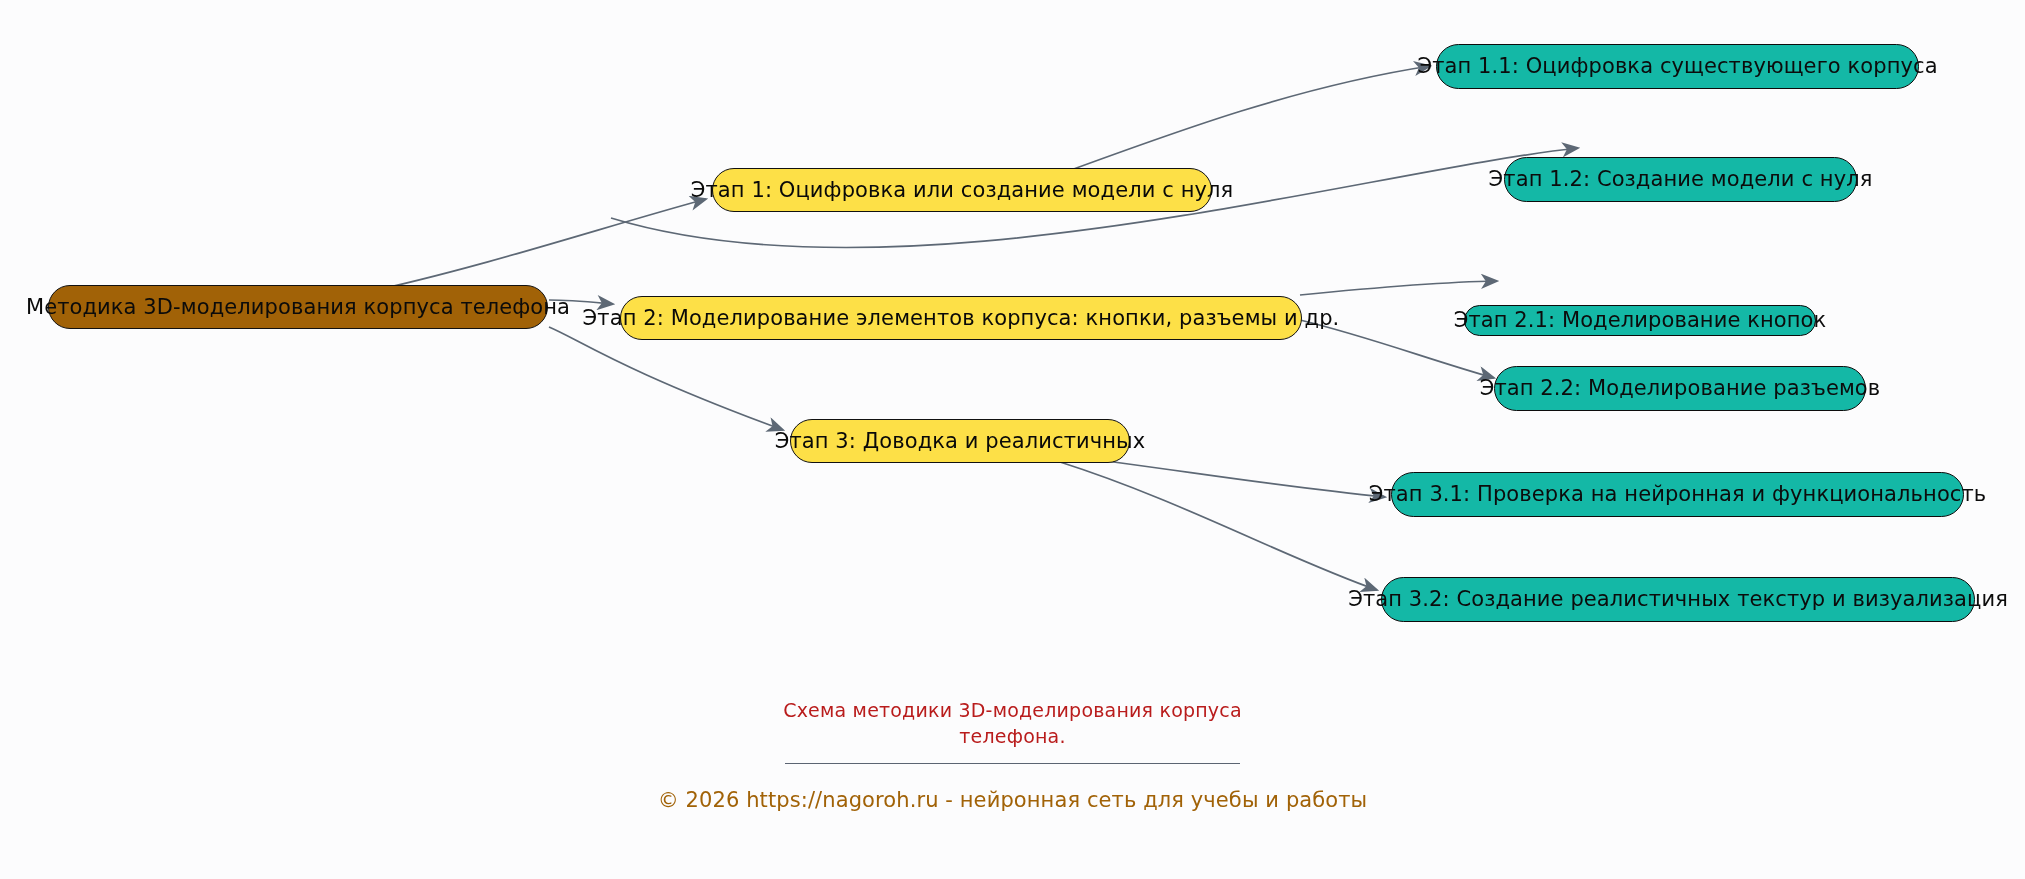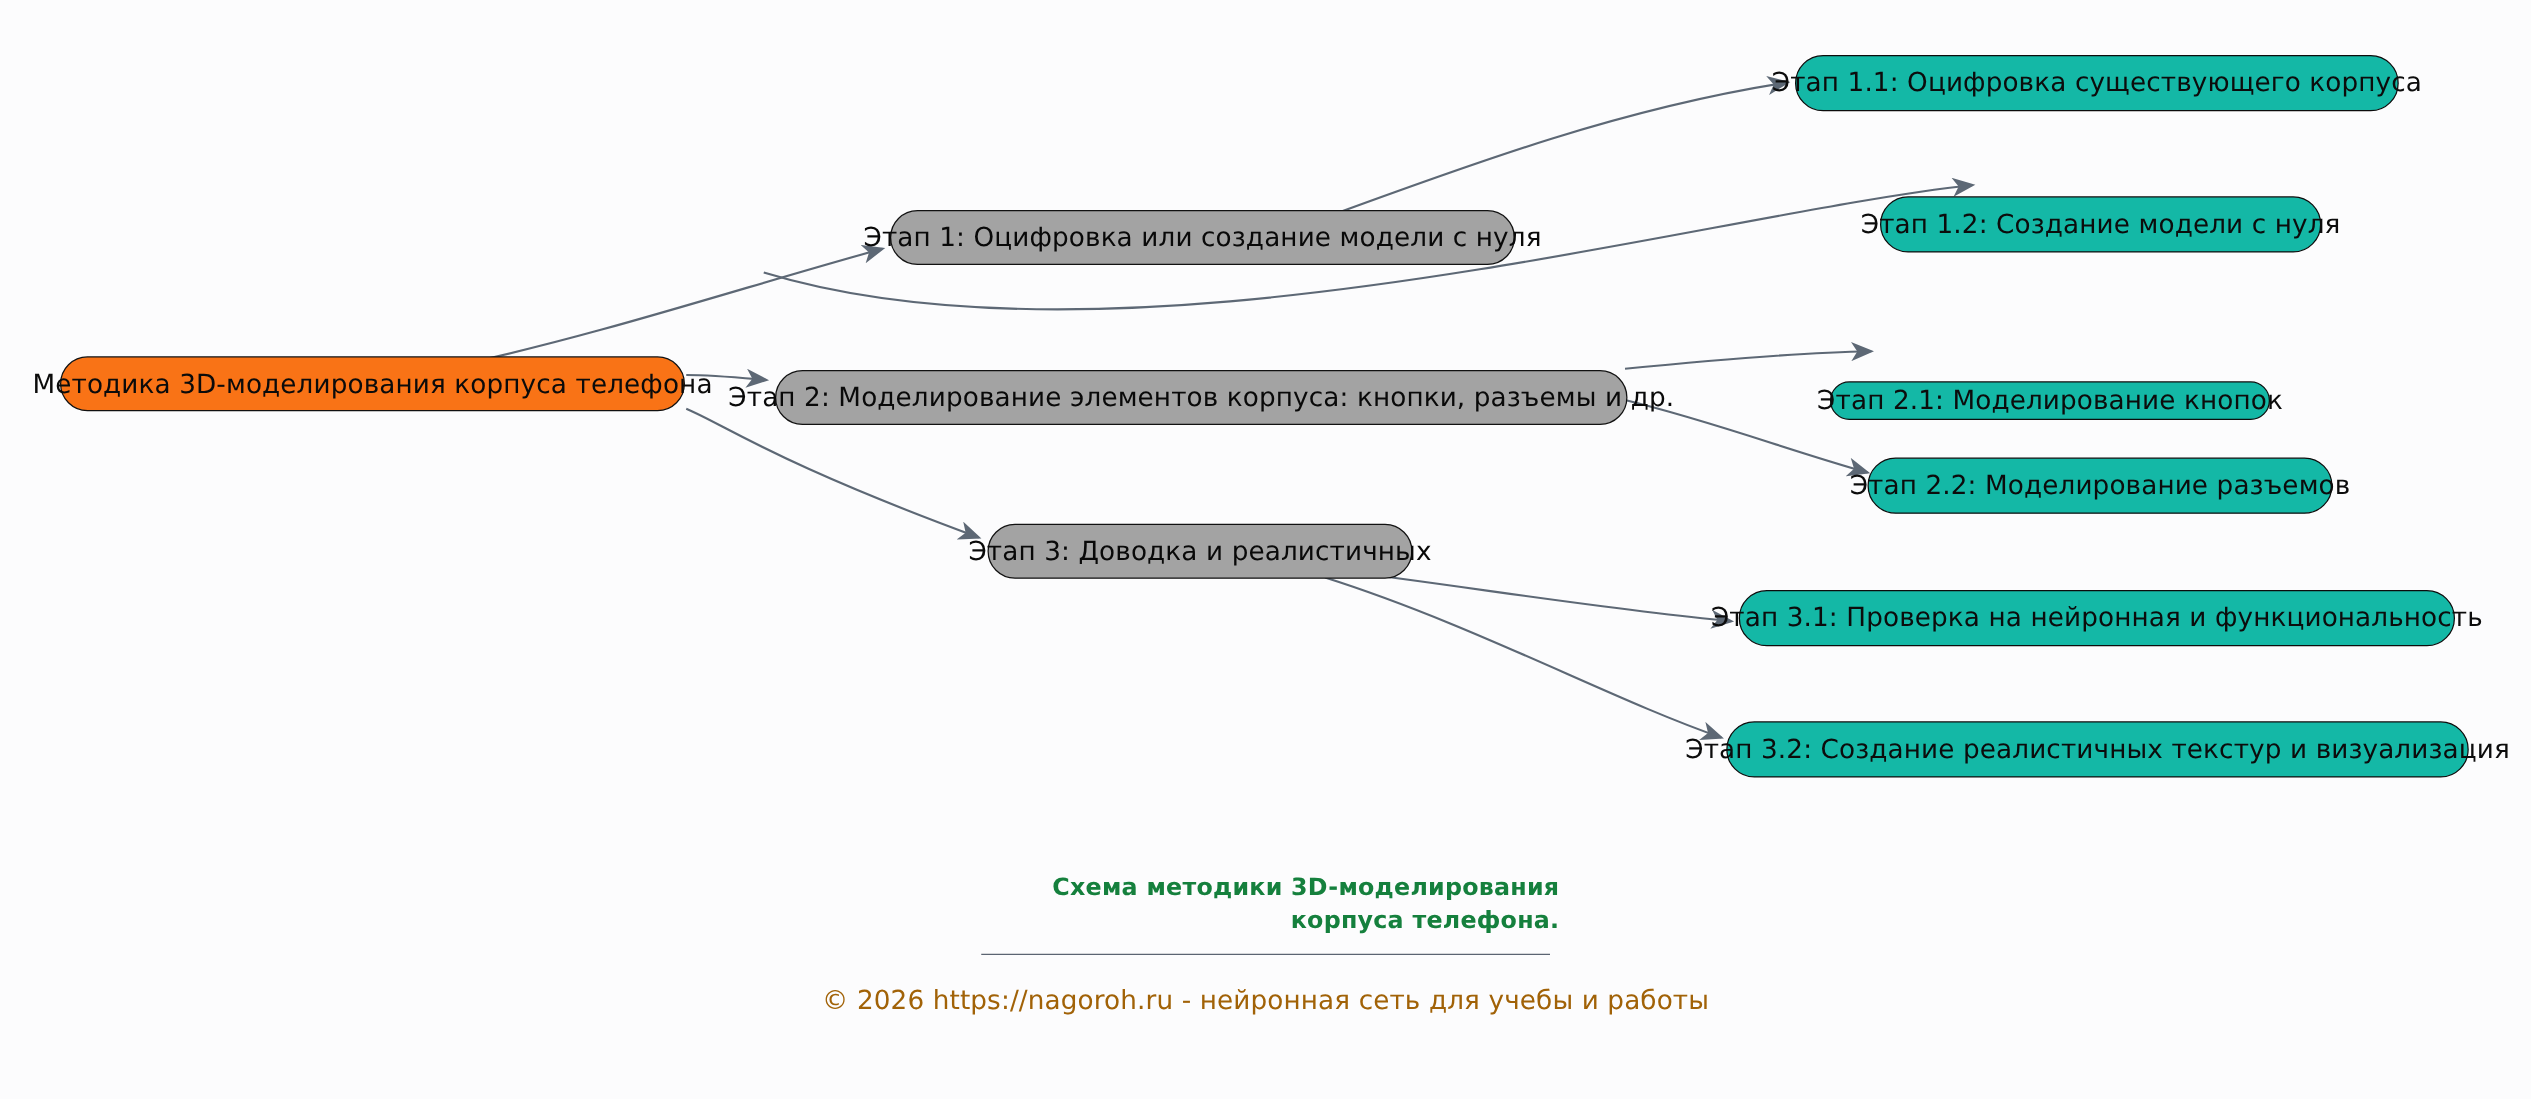--- a/index.html
+++ b/index.html
@@ -32,26 +32,26 @@
     align-items: center;
     justify-content: center;
     white-space: nowrap;
     font-size: 21px;
     line-height: 1;
     letter-spacing: 0.1px;
     color: #0a0a0a;
     border-radius: 999px;
   }
   .node.root {
-    background: #f97316;
+    background: #a16207;
     border: 1.6px solid #111111;
     color: #0b0b0b;
   }
   .node.stage {
-    background: #a3a3a3;
+    background: #fde047;
     border: 1.6px solid #111111;
     color: #090909;
   }
   .node.leaf {
     background: #14b8a6;
     border: 1.6px solid #0c0c0c;
     color: #0c0c0c;
   }
   .node-label {
     display: block;
@@ -59,27 +59,26 @@
   }
   #caption-block {
     position: absolute;
     left: 0;
     top: 698px;
     width: 2025px;
     text-align: center;
   }
   #caption-title {
     font-size: 19px;
-    font-weight: bold;
-    color: #15803d;
+    font-weight: normal;
+    color: #b91c1c;
     line-height: 1.35;
     letter-spacing: 0.2px;
     margin: 0 auto;
     width: 470px;
-    text-align: right;
   }
   #caption-rule {
     width: 455px;
     height: 0;
     margin: 14px auto 0 auto;
     border-top: 1.6px solid #5b6472;
   }
   #copyright {
     margin-top: 24px;
     font-size: 21px;

